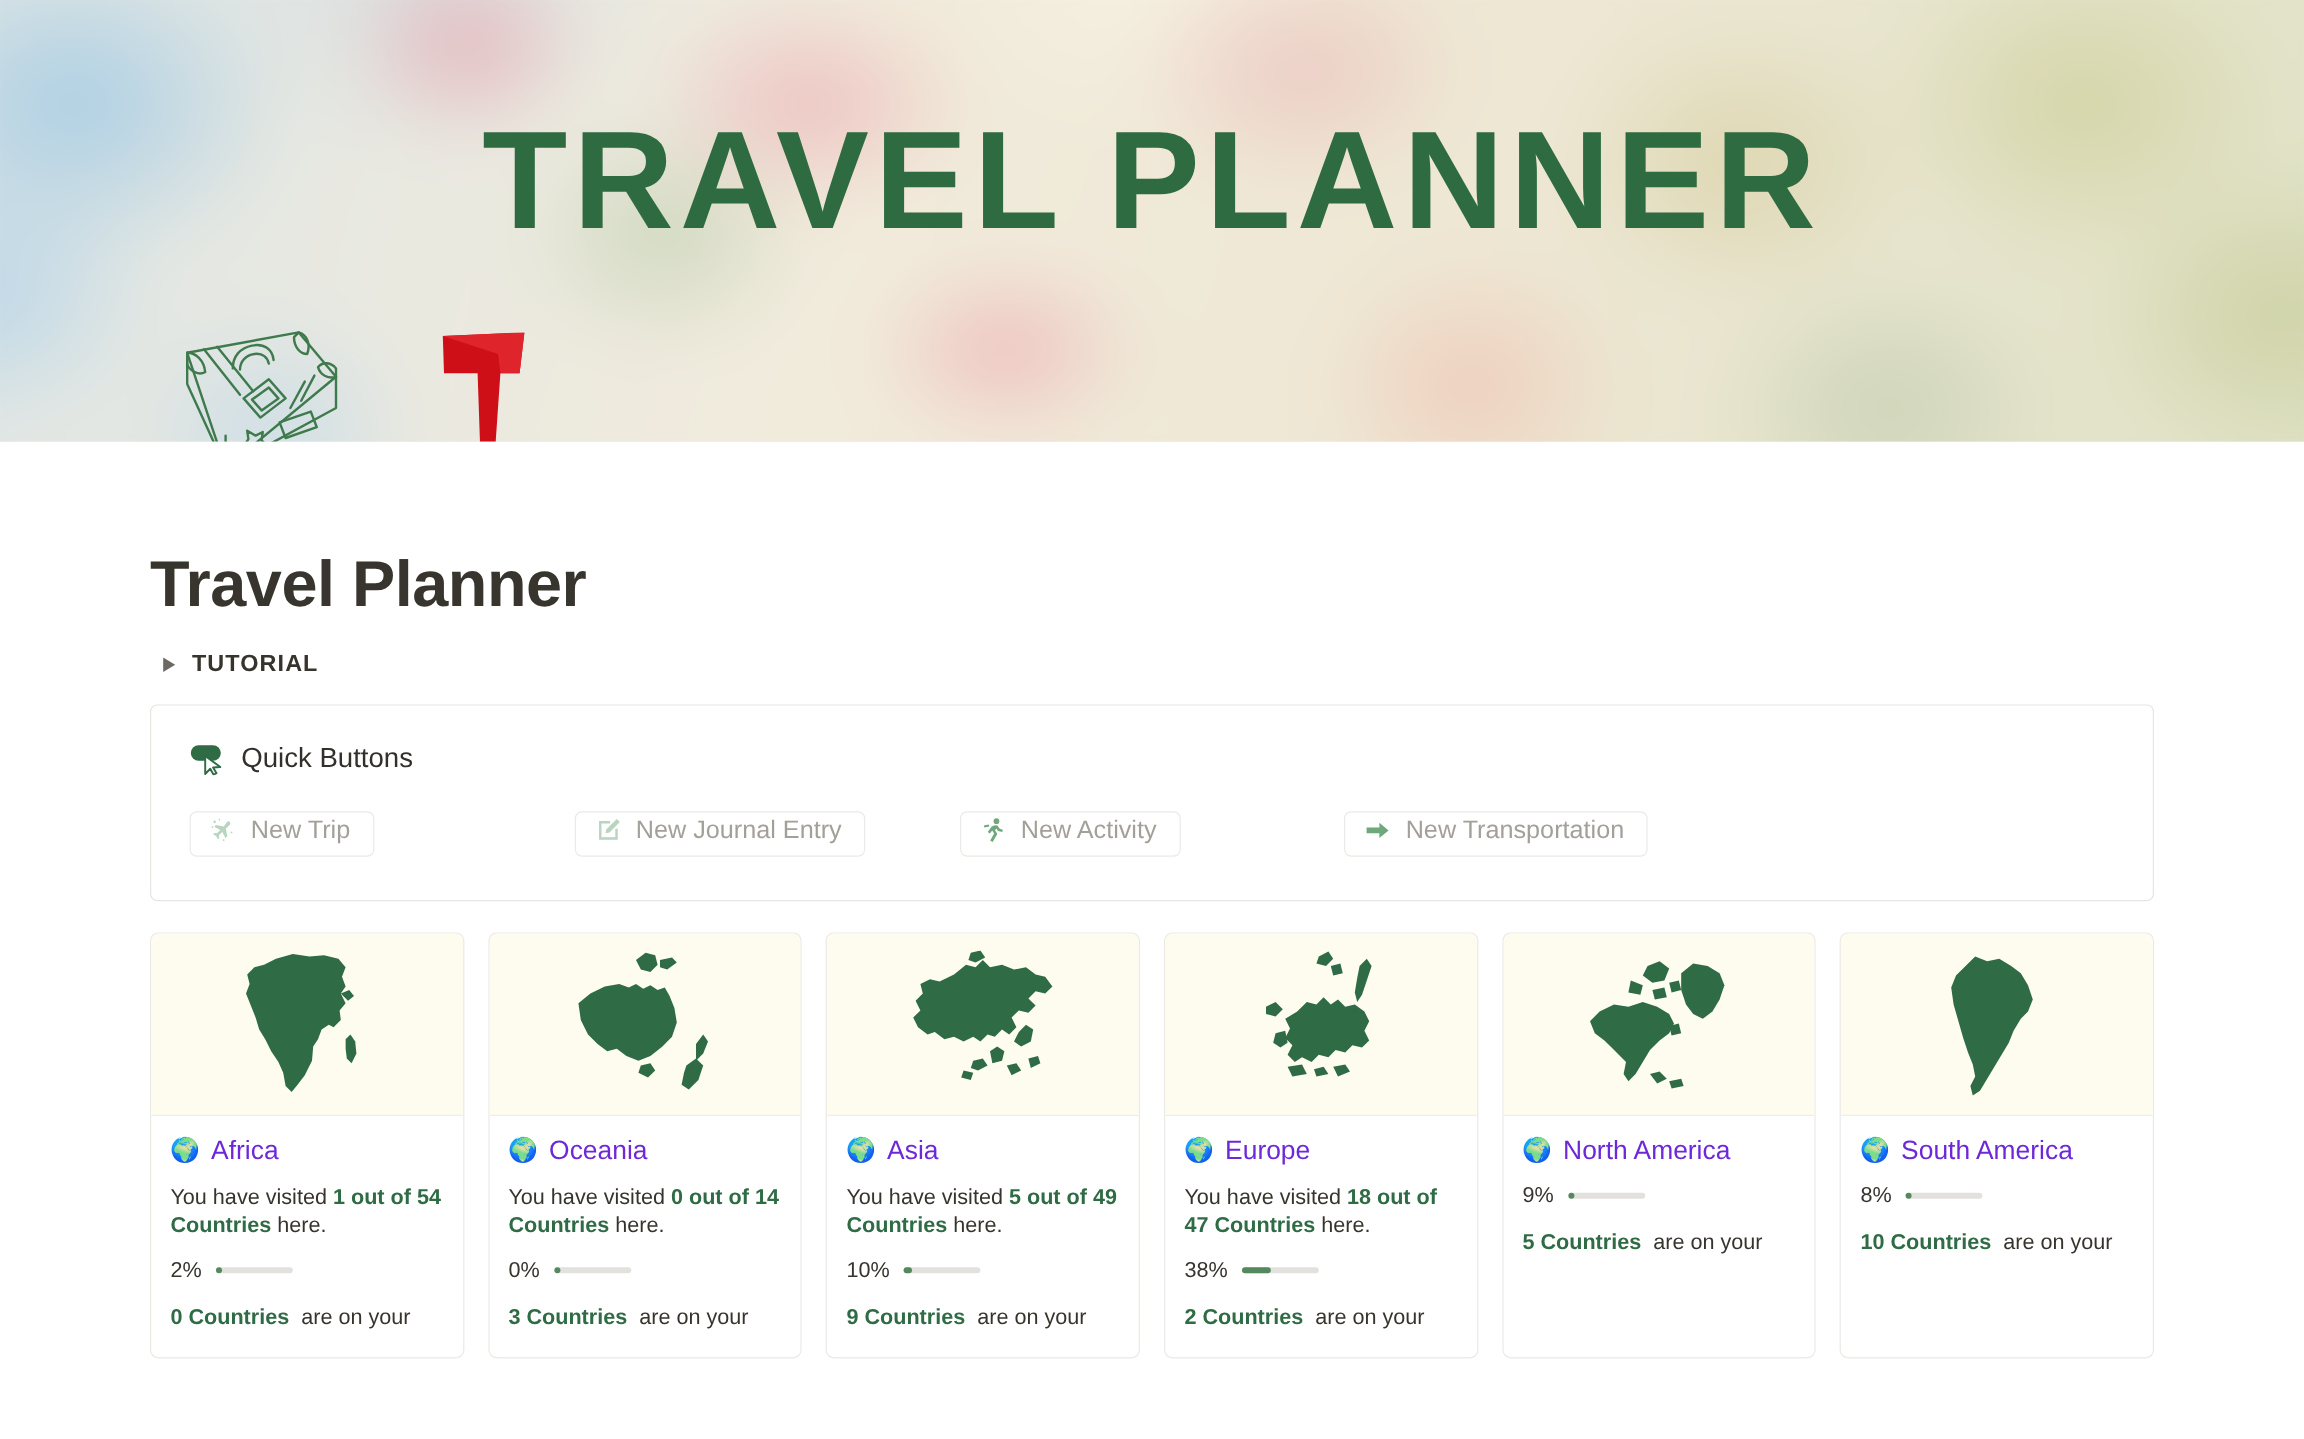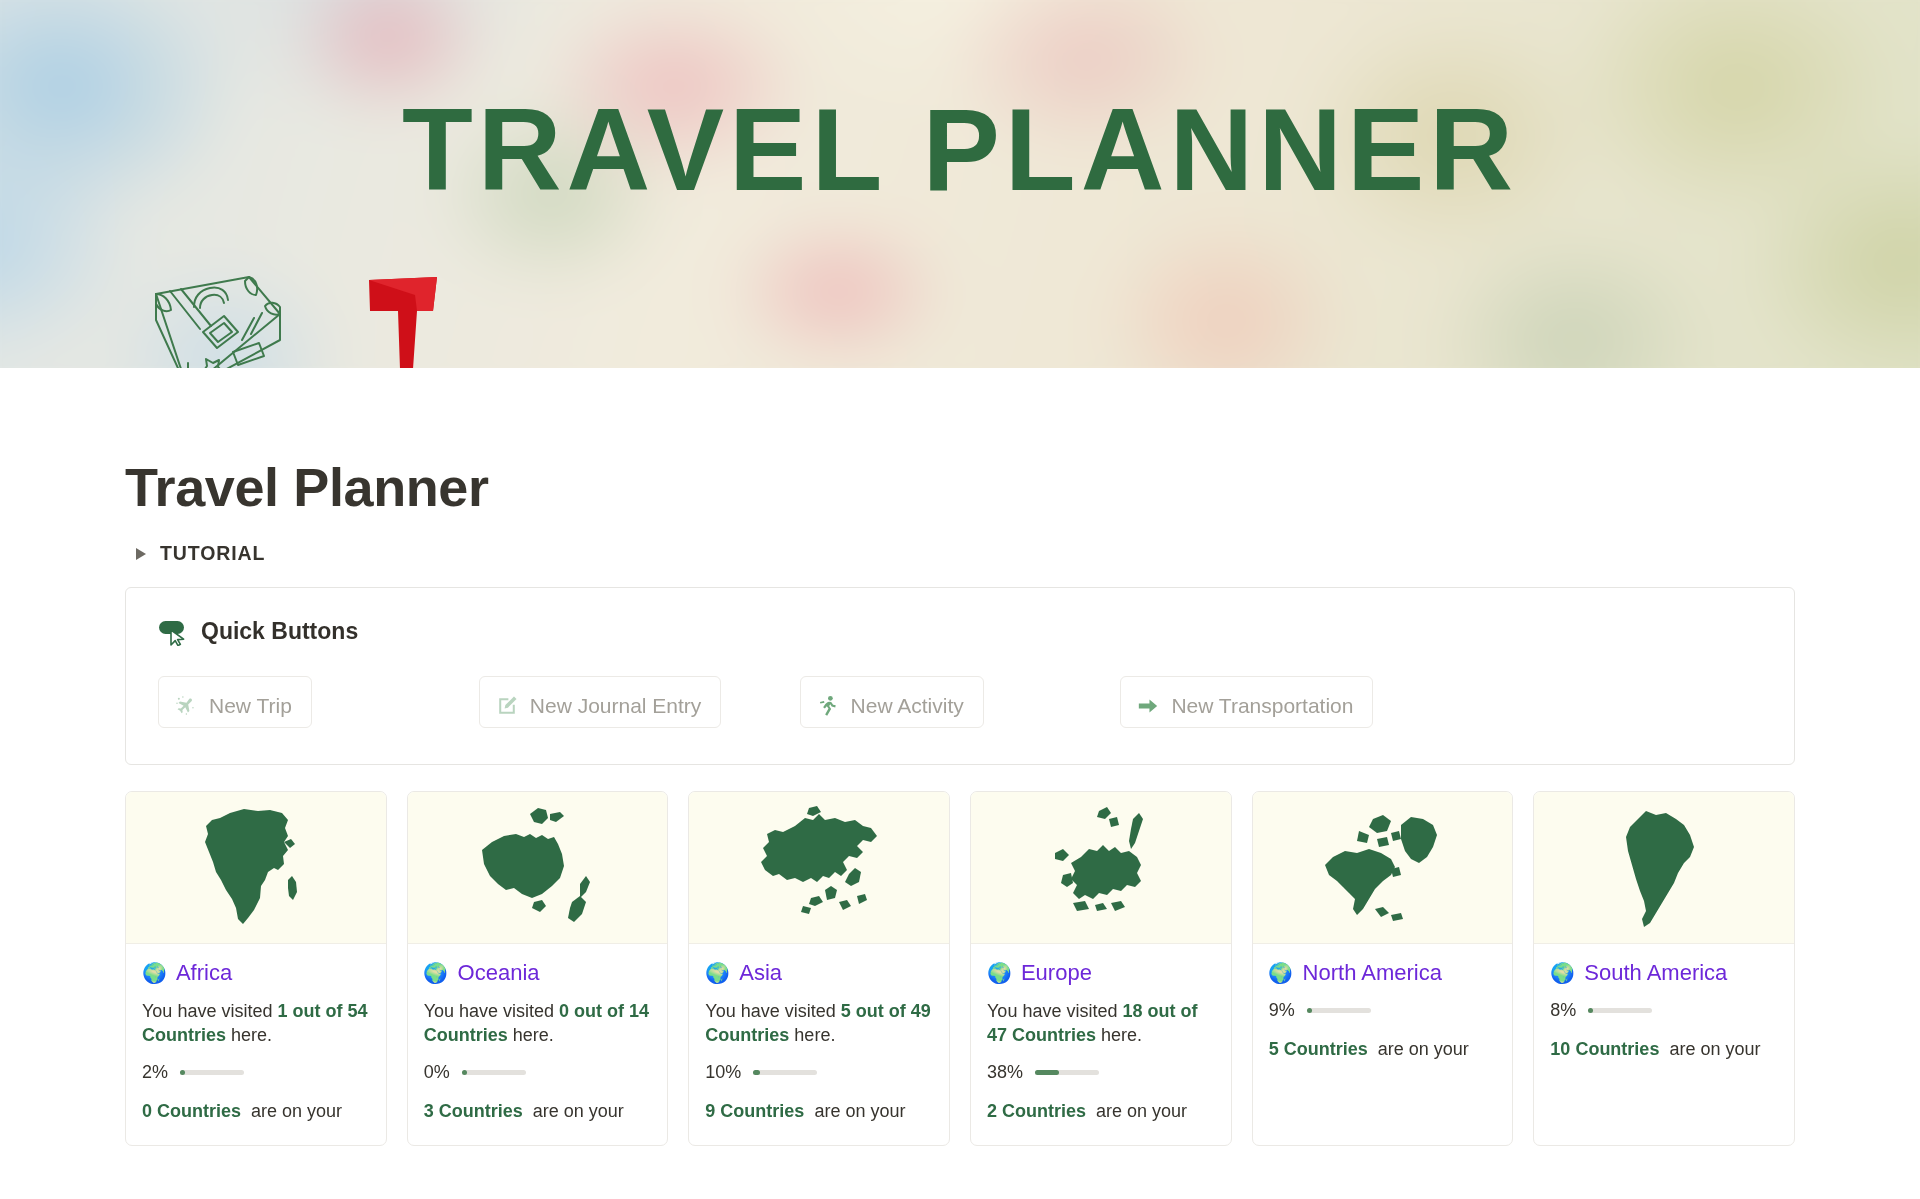--- a/index.html
+++ b/index.html
@@ -114,37 +114,37 @@
     padding: 28px 32px 36px 32px;
   }
   .qb-head {
     display: flex;
     align-items: center;
     gap: 13px;
   }
   .qb-head-icon { width: 30px; height: 30px; display:block; }
   .qb-head-title {
     font-size: 23px;
-    font-weight: 700;
+    font-weight: 400;
     color: #33302b;
   }
   .qb-row {
     display: flex;
     margin-top: 30px;
     gap: 0;
   }
   .qb-cell { width: 20%; }
   .qb-btn {
     display: inline-flex;
     align-items: center;
     gap: 12px;
     border: 1px solid #eceae6;
     border-radius: 6px;
     background: #fff;
-    padding: 17px 19px 9px 16px;
+    padding: 3px 19px 9px 16px;
     cursor: pointer;
     font-family: inherit;
   }
   .qb-btn-icon { width: 22px; height: 22px; flex: none; display:block; }
   .qb-btn-label {
     font-size: 21px;
     color: #a3a099;
     white-space: nowrap;
   }
 

